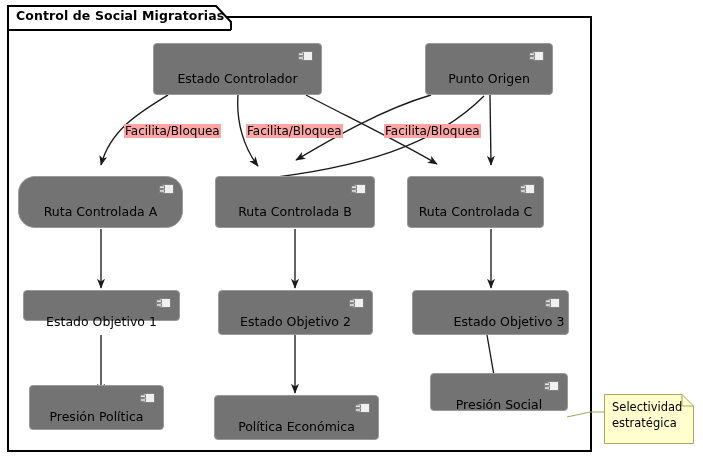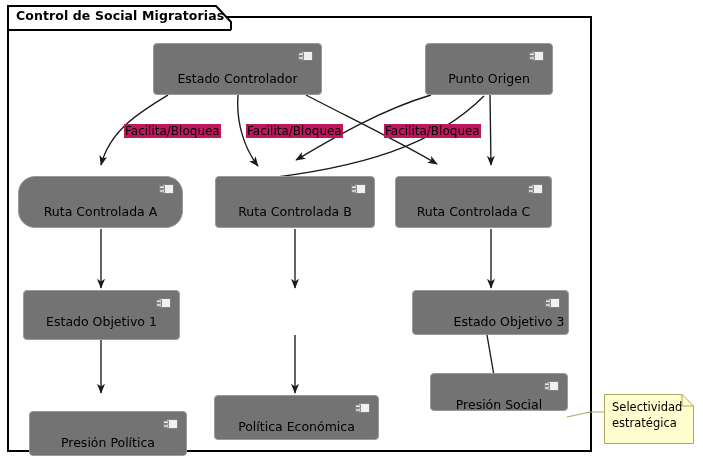--- a/index.html
+++ b/index.html
@@ -46,21 +46,21 @@
     text-align:center;
     font-size:12.5px;color:#000;
     white-space:nowrap;
   }
   .cmp-icon{position:absolute;right:7px;top:6px;width:16px;height:12px;}
 
   
   .elabel{
     position:absolute;
     font-size:12px;color:#000;
-    background:#be185d;
+    background:#fca5a5;
     white-space:nowrap;
     z-index:4;
     padding:0 1px;
   }
 
   
   #note{
     position:absolute;left:604px;top:394px;width:90px;height:50px;z-index:6;
   }
   #note-svg{position:absolute;left:0;top:0;}
@@ -150,49 +150,57 @@
 
   <div class="cmp" style="left:215px;top:176px;width:160px;height:52px;">
     <svg class="cmp-icon" viewBox="0 0 16 12">
       <rect x="3.5" y="1.5" width="11" height="9" fill="#F0F0F0" stroke="#808080" stroke-width="1"></rect>
       <rect x="0.5" y="3" width="5" height="2.4" fill="#F0F0F0" stroke="#808080" stroke-width="1"></rect>
       <rect x="0.5" y="6.8" width="5" height="2.4" fill="#F0F0F0" stroke="#808080" stroke-width="1"></rect>
     </svg>
     <div class="cmp-label" style="top:27px;">Ruta Controlada B</div>
   </div>
 
-  <div class="cmp" style="left:395px;top:176px;width:157px;height:52px;padding-left:16px;">
+  <div class="cmp" style="left:407px;top:176px;width:137px;height:52px;padding-left:16px;">
     <svg class="cmp-icon" viewBox="0 0 16 12">
       <rect x="3.5" y="1.5" width="11" height="9" fill="#F0F0F0" stroke="#808080" stroke-width="1"></rect>
       <rect x="0.5" y="3" width="5" height="2.4" fill="#F0F0F0" stroke="#808080" stroke-width="1"></rect>
       <rect x="0.5" y="6.8" width="5" height="2.4" fill="#F0F0F0" stroke="#808080" stroke-width="1"></rect>
     </svg>
     <div class="cmp-label" style="top:27px;">Ruta Controlada C</div>
   </div>
 
-  <div class="cmp" style="left:23px;top:290px;width:157px;height:50px;">
+  <div class="cmp" style="left:23px;top:290px;width:157px;height:31px;">
     <svg class="cmp-icon" viewBox="0 0 16 12">
       <rect x="3.5" y="1.5" width="11" height="9" fill="#F0F0F0" stroke="#808080" stroke-width="1"></rect>
       <rect x="0.5" y="3" width="5" height="2.4" fill="#F0F0F0" stroke="#808080" stroke-width="1"></rect>
       <rect x="0.5" y="6.8" width="5" height="2.4" fill="#F0F0F0" stroke="#808080" stroke-width="1"></rect>
     </svg>
     <div class="cmp-label" style="top:23px;">Estado Objetivo 1</div>
   </div>
 
+  <div class="cmp" style="left:218px;top:290px;width:155px;height:45px;">
+    <svg class="cmp-icon" viewBox="0 0 16 12">
+      <rect x="3.5" y="1.5" width="11" height="9" fill="#F0F0F0" stroke="#808080" stroke-width="1"></rect>
+      <rect x="0.5" y="3" width="5" height="2.4" fill="#F0F0F0" stroke="#808080" stroke-width="1"></rect>
+      <rect x="0.5" y="6.8" width="5" height="2.4" fill="#F0F0F0" stroke="#808080" stroke-width="1"></rect>
+    </svg>
+    <div class="cmp-label" style="top:23px;">Estado Objetivo 2</div>
+  </div>
 
   <div class="cmp" style="left:412px;top:290px;width:157px;height:45px;">
     <svg class="cmp-icon" viewBox="0 0 16 12">
       <rect x="3.5" y="1.5" width="11" height="9" fill="#F0F0F0" stroke="#808080" stroke-width="1"></rect>
       <rect x="0.5" y="3" width="5" height="2.4" fill="#F0F0F0" stroke="#808080" stroke-width="1"></rect>
       <rect x="0.5" y="6.8" width="5" height="2.4" fill="#F0F0F0" stroke="#808080" stroke-width="1"></rect>
     </svg>
     <div class="cmp-label" style="top:23px;margin-left:37px;">Estado Objetivo 3</div>
   </div>
 
-  <div class="cmp" style="left:29px;top:411px;width:158px;height:45px;">
+  <div class="cmp" style="left:29px;top:385px;width:135px;height:45px;">
     <svg class="cmp-icon" viewBox="0 0 16 12">
       <rect x="3.5" y="1.5" width="11" height="9" fill="#F0F0F0" stroke="#808080" stroke-width="1"></rect>
       <rect x="0.5" y="3" width="5" height="2.4" fill="#F0F0F0" stroke="#808080" stroke-width="1"></rect>
       <rect x="0.5" y="6.8" width="5" height="2.4" fill="#F0F0F0" stroke="#808080" stroke-width="1"></rect>
     </svg>
     <div class="cmp-label" style="top:23px;">Presión Política</div>
   </div>
 
   <div class="cmp" style="left:214px;top:395px;width:165px;height:45px;">
     <svg class="cmp-icon" viewBox="0 0 16 12">

